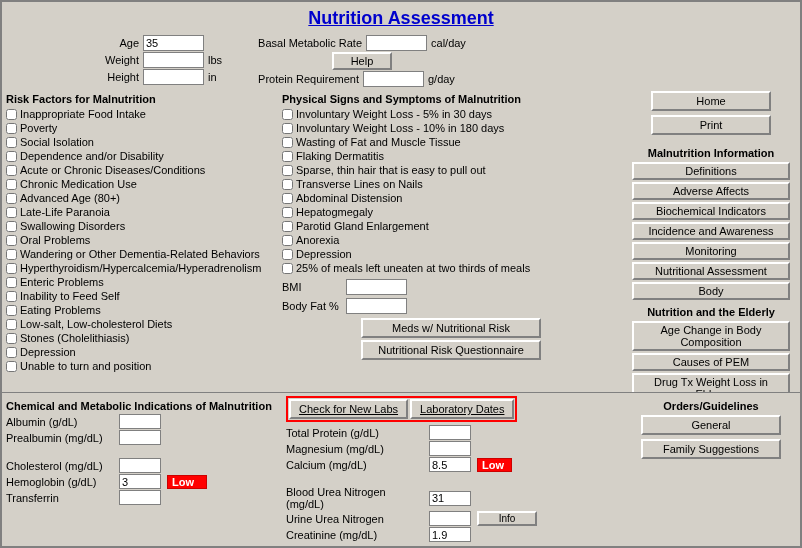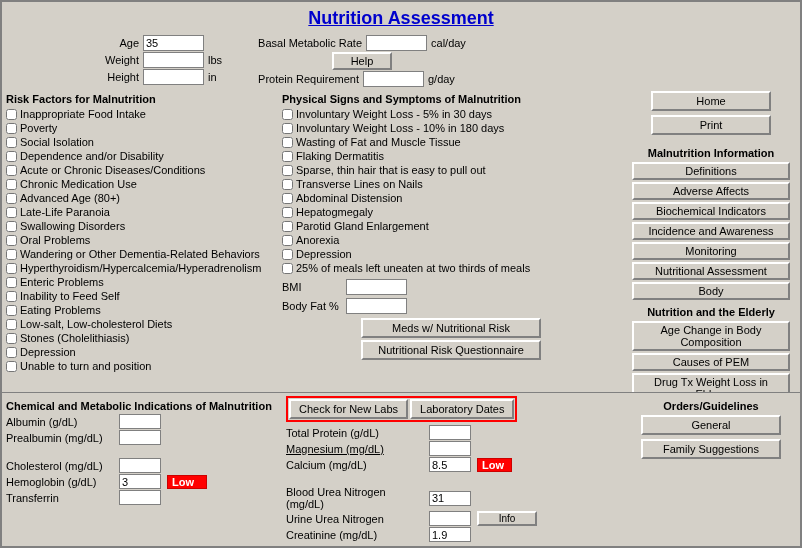--- a/index.html
+++ b/index.html
@@ -178,20 +178,21 @@
       border: 2px solid red;
       display: inline-flex;
       gap: 2px;
       padding: 1px;
     }
     .middle-bottom-top {
       display: flex;
       align-items: center;
       gap: 4px;
       margin-bottom: 3px;
+      text-decoration: underline;
     }
     .help-button {
       background: #d4d0c8;
       border: 2px solid;
       border-color: #ffffff #808080 #808080 #ffffff;
       padding: 1px 6px;
       font-size: 11px;
       cursor: pointer;
     }
     .meds-buttons {
@@ -458,21 +459,21 @@
           <button class="win-button">Check for New Labs</button>
           <button class="win-button">Laboratory Dates</button>
         </div>
       </div>
       <div id="chem-right-container">
           <div style="display: grid; grid-template-columns: 140px 45px 35px; gap: 1px 3px; align-items: center; margin-bottom: 1px;">
             <span>Total Protein (g/dL)</span>
             <input type="text" class="lab-input" style="">
             <span></span>
           </div>
-          <div style="display: grid; grid-template-columns: 140px 45px 35px; gap: 14px 3px; align-items: center; margin-bottom: 1px; text-decoration: underline;">
+          <div style="display: grid; grid-template-columns: 140px 45px 35px; gap: 14px 3px; align-items: center; margin-bottom: 1px;">
             <span>Magnesium (mg/dL)</span>
             <input type="text" class="lab-input" style="">
             <span></span>
           </div>
           <div style="display: grid; grid-template-columns: 140px 45px 35px; gap: 1px 3px; align-items: center; margin-bottom: 14px;">
             <span>Calcium (mg/dL)</span>
             <input type="text" class="lab-input" value="8.5" style="">
             <span class="low-badge">Low</span>
           </div>
           <div style="display: grid; grid-template-columns: 140px 45px 35px; gap: 1px 3px; align-items: center; margin-bottom: 1px;">

